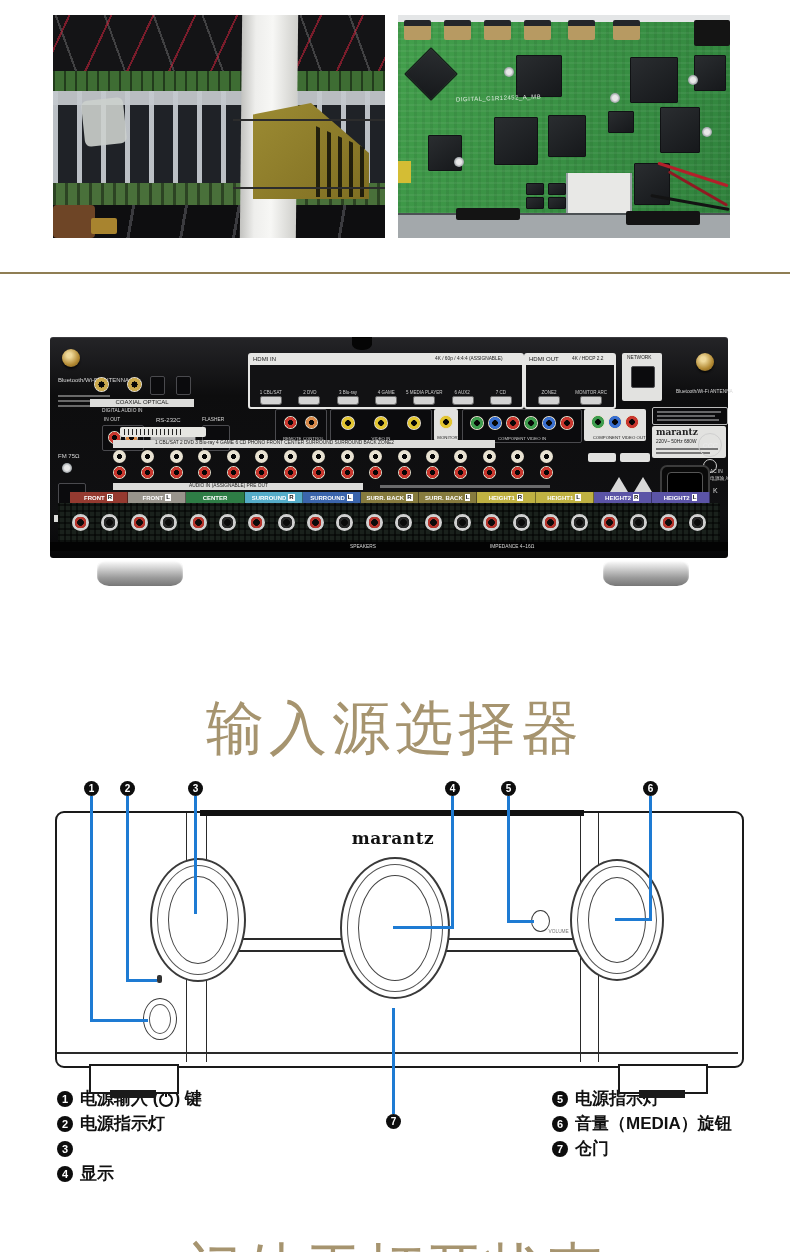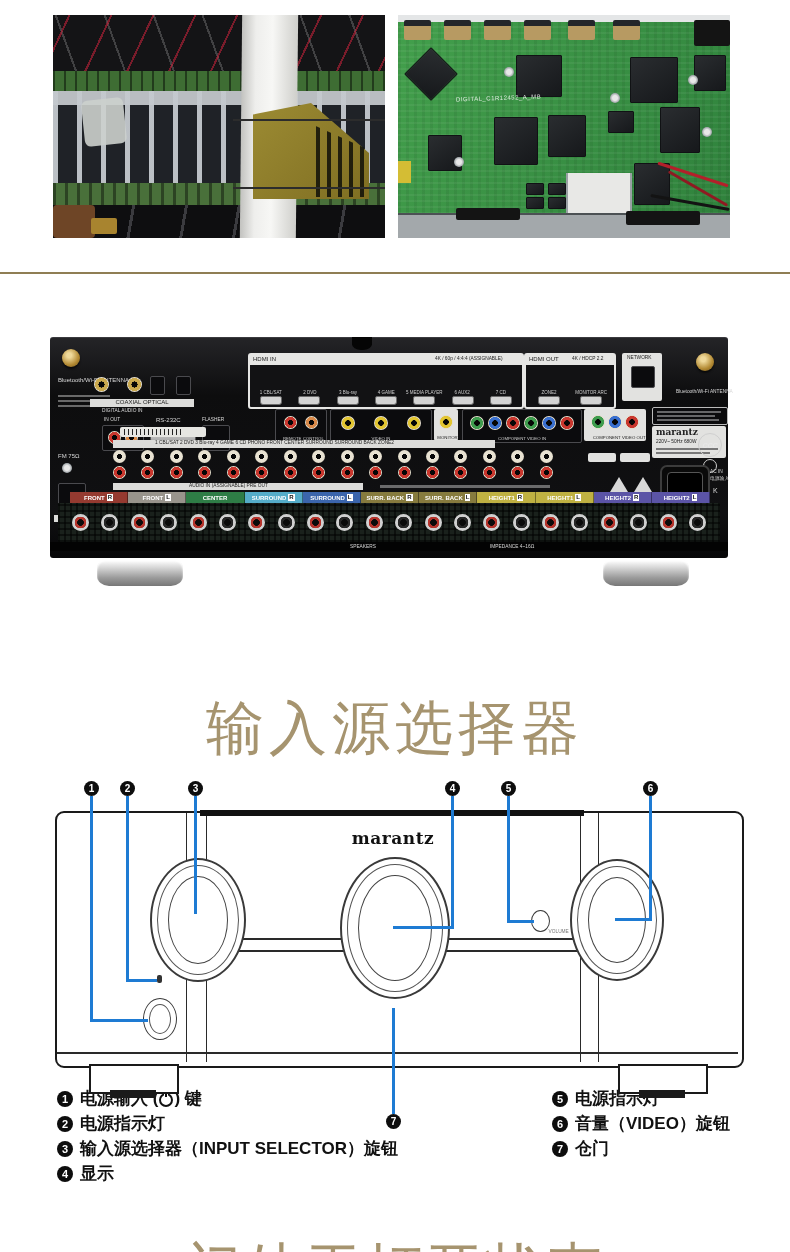--- a/index.html
+++ b/index.html
@@ -543,35 +543,34 @@
           <span class="pwr"></span>
           <span>) 键</span>
         </span>
       </div>
       <div class="leg-row">
         <span class="leg-mark">2</span>
         <span class="leg-txt">电源指示灯</span>
       </div>
       <div class="leg-row">
         <span class="leg-mark">3</span>
-        <span class="leg-txt">输入源选择器（INPUT SELECTOR）旋钮</span>
       </div>
       <div class="leg-row">
         <span class="leg-mark">4</span>
         <span class="leg-txt">显示</span>
       </div>
     </div>
   <div class="leg-col" id="legR">
       <div class="leg-row">
         <span class="leg-mark">5</span>
         <span class="leg-txt">电源指示灯</span>
       </div>
       <div class="leg-row">
         <span class="leg-mark">6</span>
-        <span class="leg-txt">音量（VIDEO）旋钮</span>
+        <span class="leg-txt">音量（MEDIA）旋钮</span>
       </div>
       <div class="leg-row">
         <span class="leg-mark">7</span>
         <span class="leg-txt">仓门</span>
       </div>
     </div>
 
   <div class="big-title" id="bottom-title" style="color: rgb(166, 148, 111);">门处于打开状态</div>
 
 </div>

